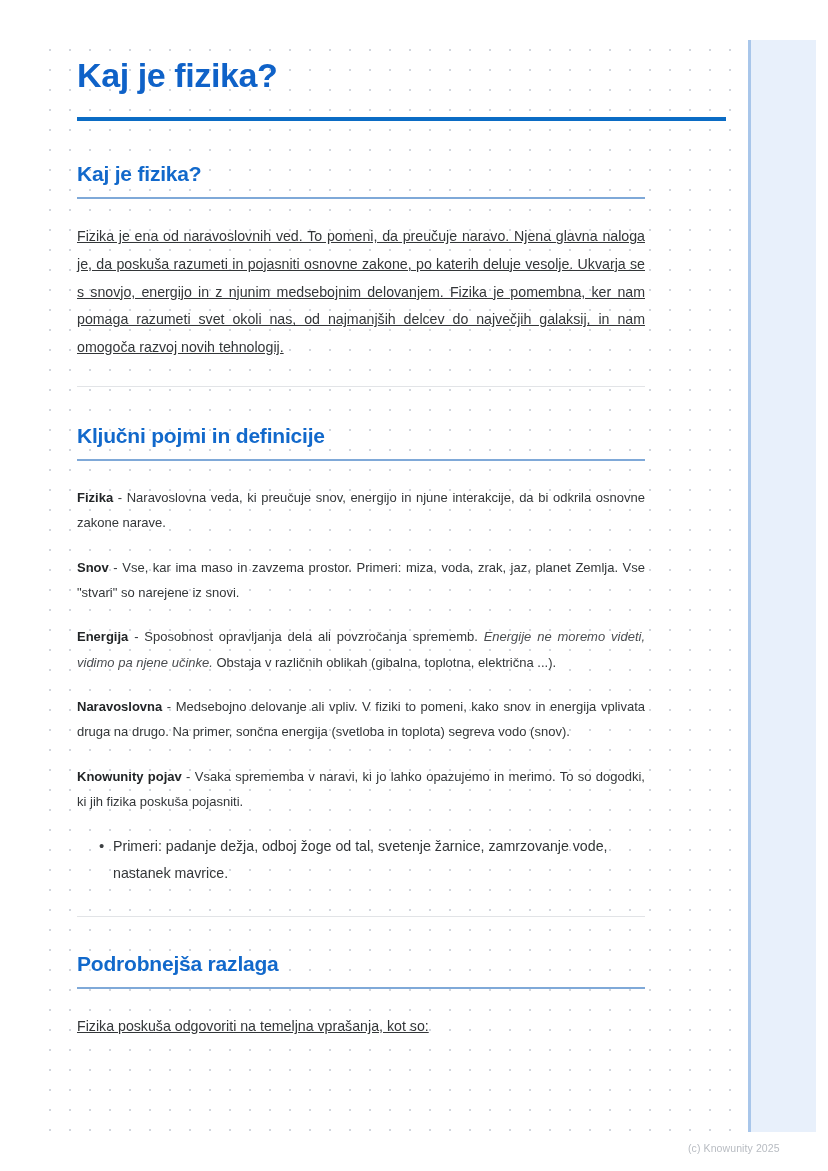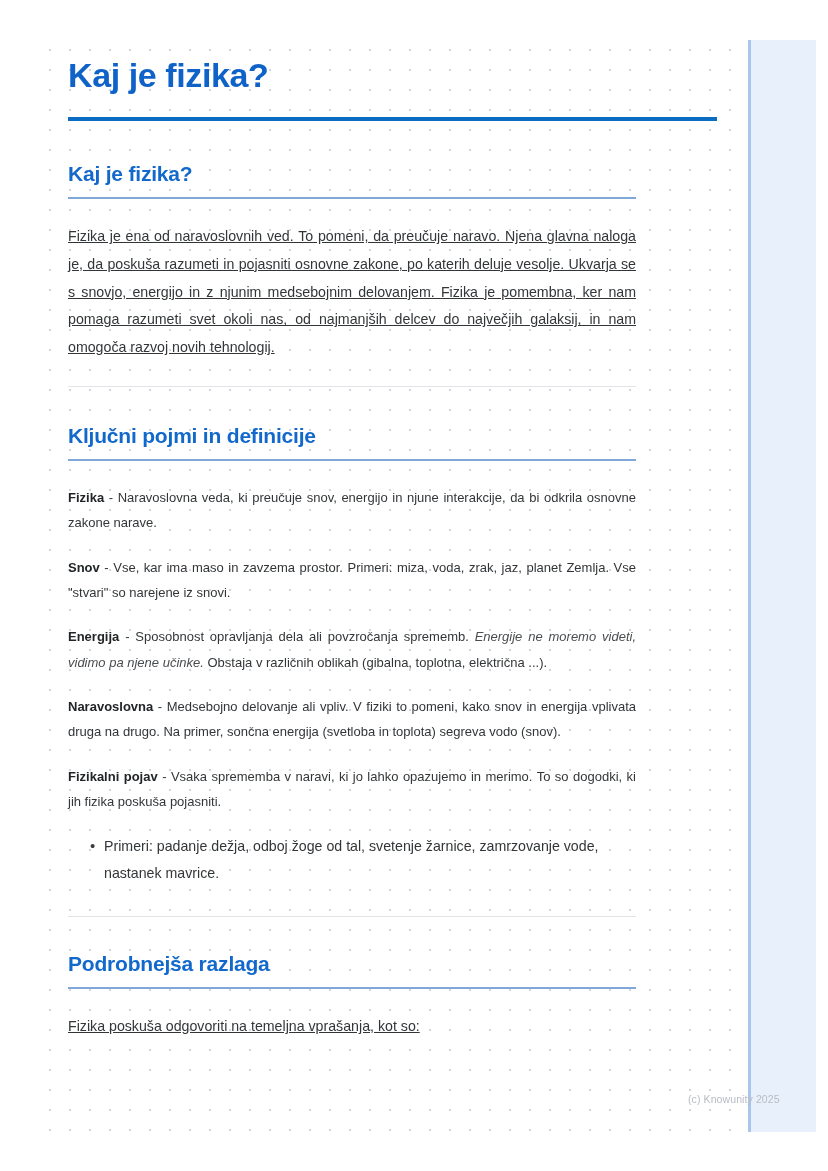--- a/index.html
+++ b/index.html
@@ -45,21 +45,21 @@
     width: 68px;
     bottom: 39px;
     background: #e8f0fb;
     border-left: 3px solid #a8c6ea;
     box-sizing: border-box;
   }
 
   
   .content {
     position: absolute;
-    left: 68px;
+    left: 77px;
     top: 56px;
     width: 568px;
   }
 
   .doc-title {
     font-size: 34px;
     font-weight: bold;
     color: #0f62c8;
     letter-spacing: -0.4px;
     line-height: 1.15;
@@ -136,21 +136,21 @@
     left: 0;
     top: -1px;
     color: #3c3f42;
     font-size: 15px;
   }
 
   
   .watermark {
     position: absolute;
     left: 688px;
-    top: 1093px;
+    top: 1142px;
     font-size: 10.5px;
     color: #b8bcc2;
     white-space: nowrap;
     letter-spacing: 0.1px;
     font-family: "Liberation Sans", sans-serif;
   }
 </style>
 </head>
 <body>
 
@@ -186,21 +186,21 @@
 
       <p class="term">
         <b>Energija</b><span> - </span><span>Sposobnost opravljanja dela ali povzročanja sprememb. </span><i>Energije ne moremo videti, vidimo pa njene učinke.</i><span> Obstaja v različnih oblikah (gibalna, toplotna, električna ...).</span>
       </p>
 
       <p class="term">
         <b>Naravoslovna</b><span> - </span><span>Medsebojno delovanje ali vpliv. V fiziki to pomeni, kako snov in energija vplivata druga na drugo. Na primer, sončna energija (svetloba in toplota) segreva vodo (snov).</span>
       </p>
 
       <p class="term">
-        <b>Fizikalni pojav</b><span> - </span><span>Vsaka sprememba v naravi, ki jo lahko opazujemo in merimo. To so dogodki, ki jih fizika poskuša pojasniti.</span>
+        <b>Knowunity pojav</b><span> - </span><span>Vsaka sprememba v naravi, ki jo lahko opazujemo in merimo. To so dogodki, ki jih fizika poskuša pojasniti.</span>
       </p>
 
       <ul class="bullets">
         <li>Primeri: padanje dežja, odboj žoge od tal, svetenje žarnice, zamrzovanje vode, nastanek mavrice.</li>
       </ul>
     </section>
 
     <div class="section-divider tight"></div>
 
     <section>

